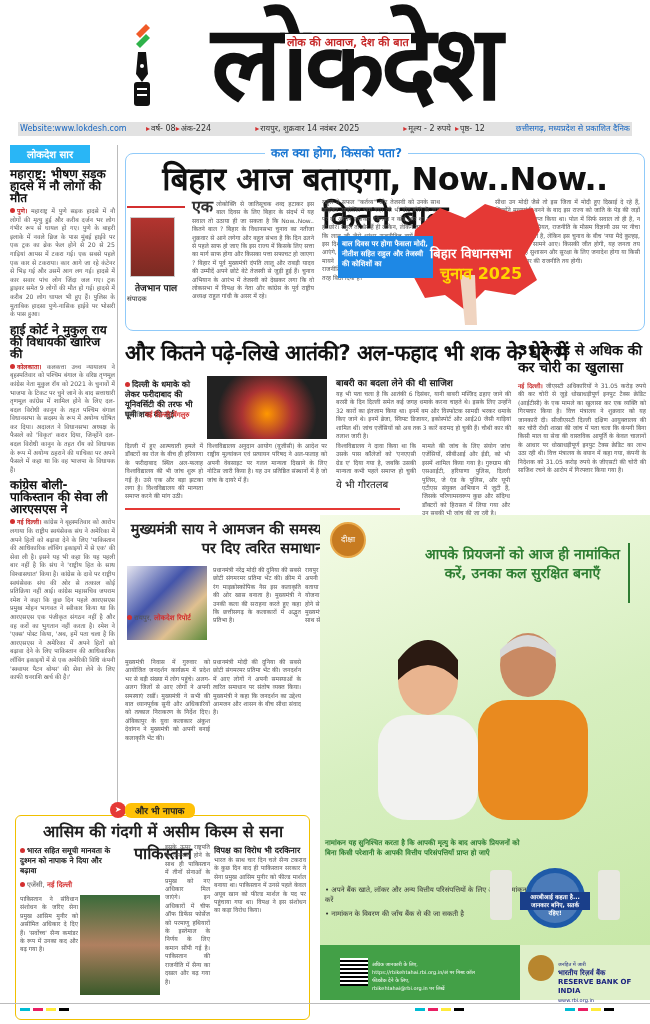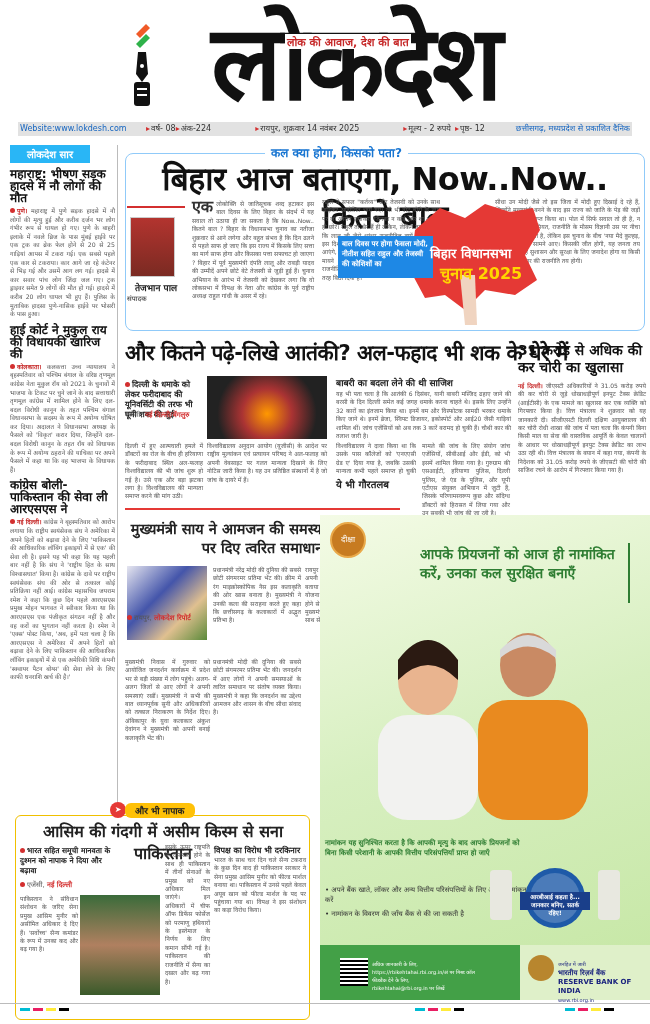--- a/index.html
+++ b/index.html
@@ -44,40 +44,40 @@
 #s2-title{left:125px;top:338px;width:390px;font-size:21px;font-weight:bold;color:#111;white-space:nowrap;letter-spacing:-0.5px}
 #s2-deck{left:125px;top:380px;width:78px;font-size:8px;font-weight:bold;line-height:10px}
 #s2-byline{left:125px;top:410px;font-size:7px;color:#555}
 #s2-byline b{color:#d32f2f}
 #s2-img{left:207px;top:376px;width:120px;height:63px;background:radial-gradient(circle at 50% 60%,#ff9800,#a33,#222 70%)}
 #s2-sub{left:336px;top:376px;font-size:9px;font-weight:bold}
 #s2-subtext{left:336px;top:390px;width:175px}
 #s2-colA{left:125px;top:442px;width:78px}
 #s2-colB{left:207px;top:442px;width:120px}
 #s2-colC{left:336px;top:442px;width:80px}
-#s2-colC2{left:336px;top:477px;font-size:10px;font-weight:bold}
+#s2-colC2{left:336px;top:477px;font-size:10px;font-weight:normal}
 #s2-colD{left:422px;top:442px;width:88px}
 #s2-rule{left:125px;top:508px;width:275px;height:1.5px;background:#e53935}
 
 #r-title{left:518px;top:342px;width:130px;font-size:14px;font-weight:bold;line-height:17px;color:#111}
 #r-body{left:518px;top:382px;width:128px}
 #r-body b{color:#c62828}
 
 #cm-title{left:125px;top:520px;width:275px;text-align:center;font-size:14.5px;font-weight:bold;line-height:19px}
 #cm-img{left:127px;top:566px;width:80px;height:74px;background:linear-gradient(135deg,#e6e6f0,#4455aa 40%,#e0c090 70%,#5a8a3a)}
 #cm-byline{left:127px;top:613px;font-size:7px;color:#555}
 #cm-byline b{color:#d32f2f}
 #cm-col1{left:213px;top:566px;width:88px}
 #cm-col2{left:305px;top:566px;width:92px}
 #cm-body{left:125px;top:658px;width:185px}
 #cm-body2{left:213px;top:658px;width:88px}
 
 #ad{left:320px;top:515px;width:330px;height:430px;background:linear-gradient(160deg,#f4fbe6,#d7efc0 50%,#c8e8a8)}
 #ad-logo{left:330px;top:522px;width:36px;height:36px;border-radius:50%;background:#c77b21;border:2px solid #e9a94a;color:#fff;font-size:8px;text-align:center;line-height:32px}
-#ad-head{left:420px;top:545px;width:205px;text-align:left;font-size:14px;font-weight:bold;color:#2e7d32;line-height:19px}
+#ad-head{left:420px;top:545px;width:205px;text-align:center;font-size:14px;font-weight:bold;color:#2e7d32;line-height:19px}
 #ad-vline{left:628px;top:543px;width:2px;height:60px;background:#2e7d32}
 #ad-people{left:358px;top:620px;width:240px;height:200px}
 #ad-nom{left:325px;top:838px;width:205px;font-size:7px;font-weight:bold;color:#2e7d32;line-height:10px}
 #ad-bul{left:325px;top:885px;width:205px;font-size:7px;color:#333;line-height:10px}
 #ad-mascot{left:485px;top:860px;width:140px;height:75px}
 #ad-strip{left:320px;top:945px;width:330px;height:55px;background:#43a047}
 #ad-qr{left:340px;top:958px;width:28px;height:28px;background:repeating-linear-gradient(0deg,#000 0 2px,#fff 2px 4px),#000}
 #ad-contact{left:372px;top:960px;width:120px;font-size:5px;color:#fff;line-height:8px}
 #ad-rbi-box{left:520px;top:945px;width:130px;height:55px;background:#dff0c9}
 #ad-rbi-seal{left:528px;top:955px;width:26px;height:26px;border-radius:50%;background:#b8862e}

